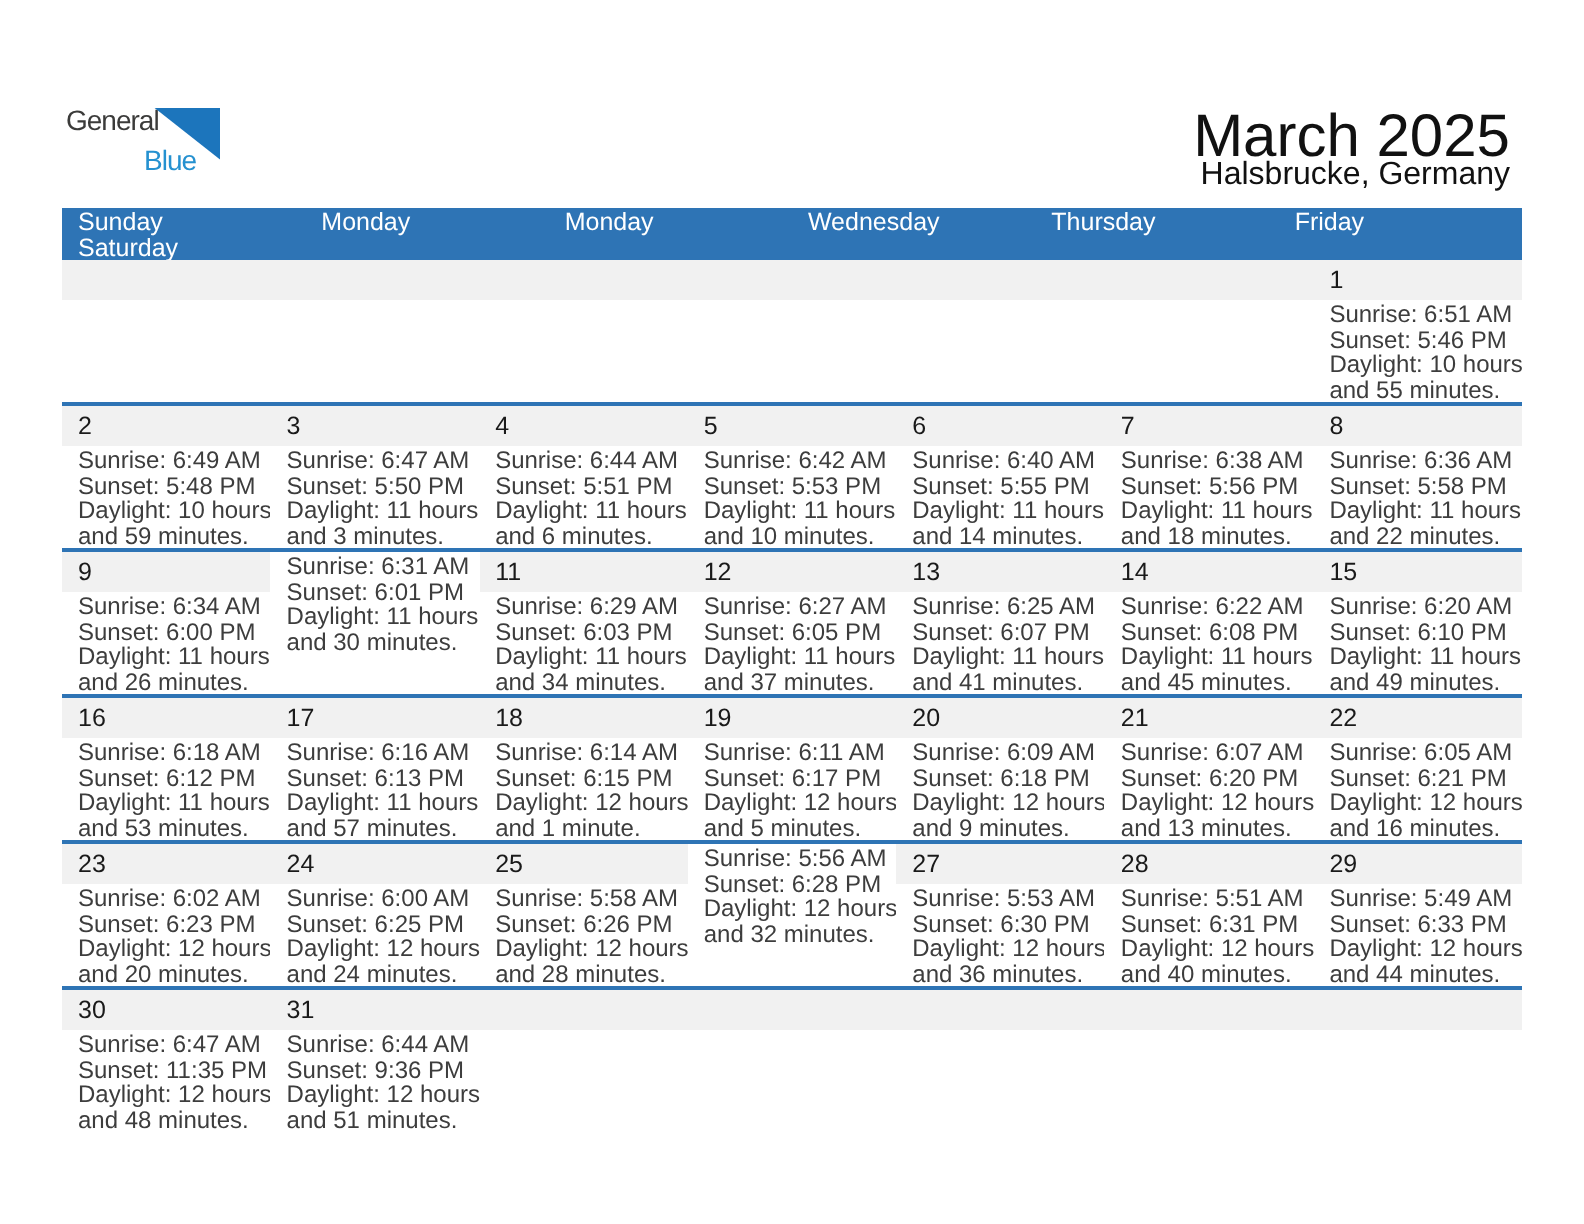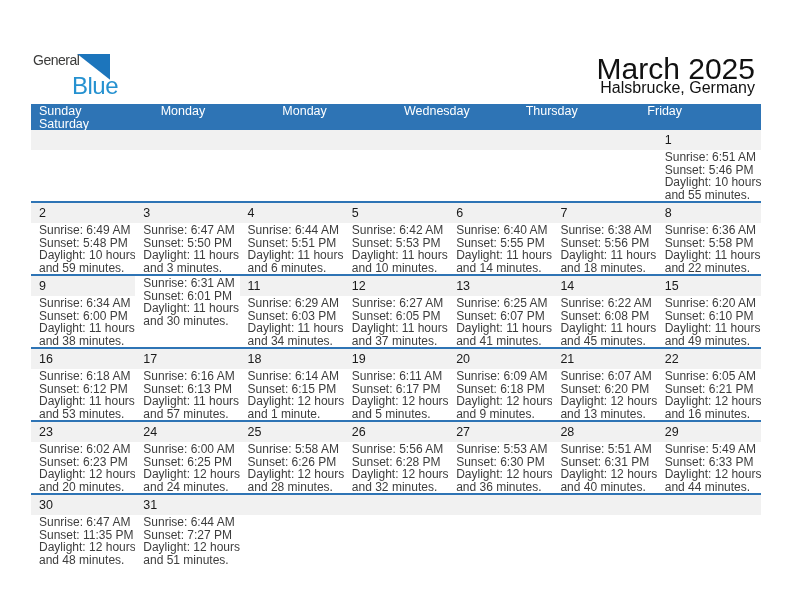--- a/index.html
+++ b/index.html
@@ -39,21 +39,21 @@
     color:var(--logo-dark);
   }
   .logo-triangle{
     width:33px; height:26px;
     margin-left:-2px;
     margin-top:2px;
     background:var(--logo-triangle);
     clip-path:polygon(0 0, 100% 0, 100% 100%);
   }
   .logo-blue-word{
-    font-size:24px;
+    font-size:14px;
     letter-spacing:-0.5px;
     color:var(--logo-blue);
     margin-left:39px;
     margin-top:-8px;
   }
   
   .title{
     position:absolute;
     right:37px; top:38px;
     font-size:30px;
@@ -272,21 +272,21 @@
     </div>
   </div>
         </div>
         <div class="week-row">
           <div class="cell">
     <div class="num-band">9</div>
     <div class="details">
       <div>Sunrise: 6:34 AM</div>
       <div>Sunset: 6:00 PM</div>
       <div>Daylight: 11 hours</div>
-      <div>and 38 minutes.</div>
+      <div>and 26 minutes.</div>
     </div>
   </div>
           <div class="cell">
     <div class="details">
       <div>Sunrise: 6:31 AM</div>
       <div>Sunset: 6:01 PM</div>
       <div>Daylight: 11 hours</div>
       <div>and 30 minutes.</div>
     </div>
   </div>
@@ -423,21 +423,20 @@
           <div class="cell">
     <div class="num-band">25</div>
     <div class="details">
       <div>Sunrise: 5:58 AM</div>
       <div>Sunset: 6:26 PM</div>
       <div>Daylight: 12 hours</div>
       <div>and 28 minutes.</div>
     </div>
   </div>
           <div class="cell">
-    <div class="num-band">26</div>
     <div class="details">
       <div>Sunrise: 5:56 AM</div>
       <div>Sunset: 6:28 PM</div>
       <div>Daylight: 12 hours</div>
       <div>and 32 minutes.</div>
     </div>
   </div>
           <div class="cell">
     <div class="num-band">27</div>
     <div class="details">
@@ -473,21 +472,21 @@
       <div>Sunrise: 6:47 AM</div>
       <div>Sunset: 11:35 PM</div>
       <div>Daylight: 12 hours</div>
       <div>and 48 minutes.</div>
     </div>
   </div>
           <div class="cell">
     <div class="num-band">31</div>
     <div class="details">
       <div>Sunrise: 6:44 AM</div>
-      <div>Sunset: 7:27 PM</div>
+      <div>Sunset: 9:36 PM</div>
       <div>Daylight: 12 hours</div>
       <div>and 51 minutes.</div>
     </div>
   </div>
           <div class="cell">
     <div class="num-band"></div>
     <div class="details">
       <div></div>
       <div></div>
       <div></div>

